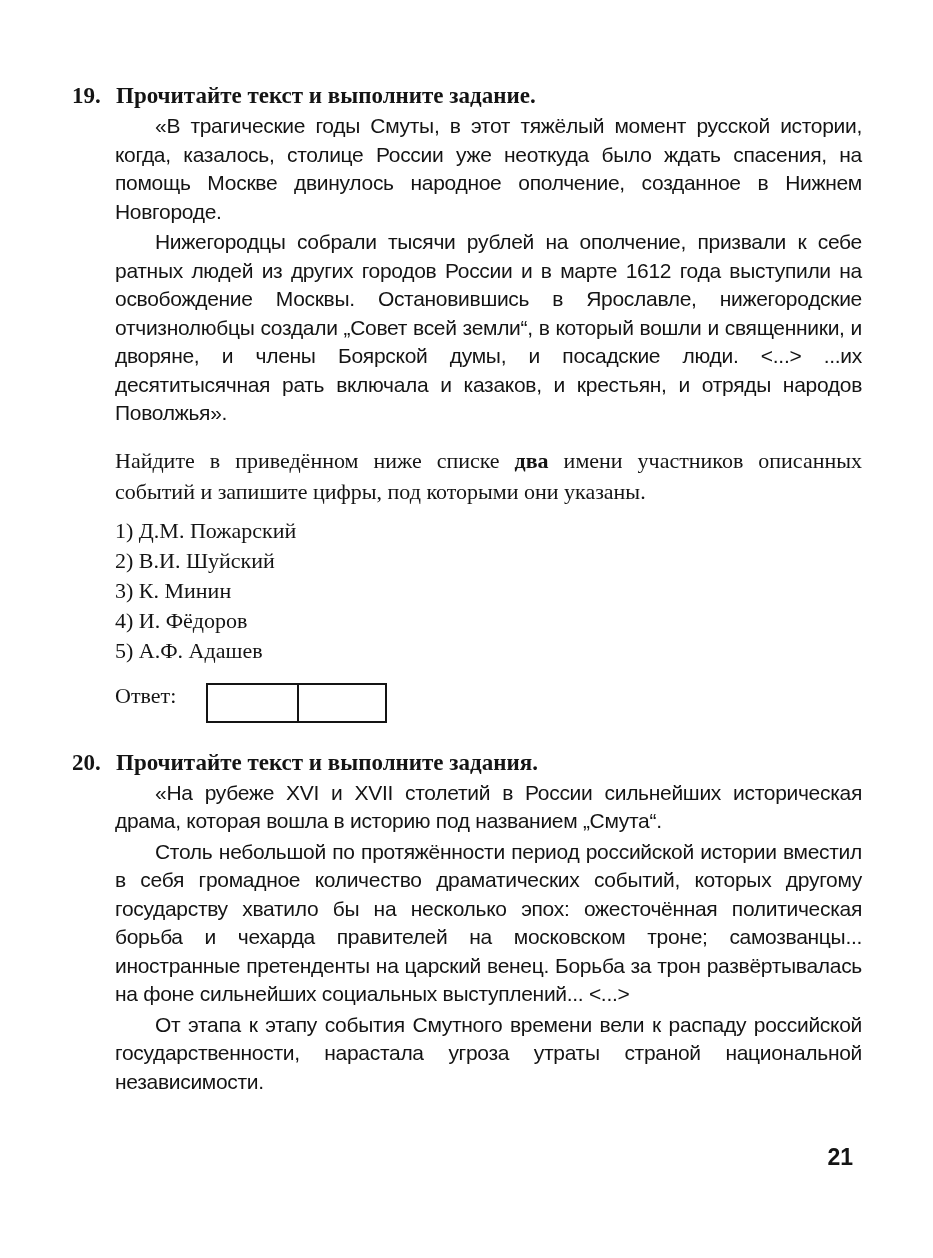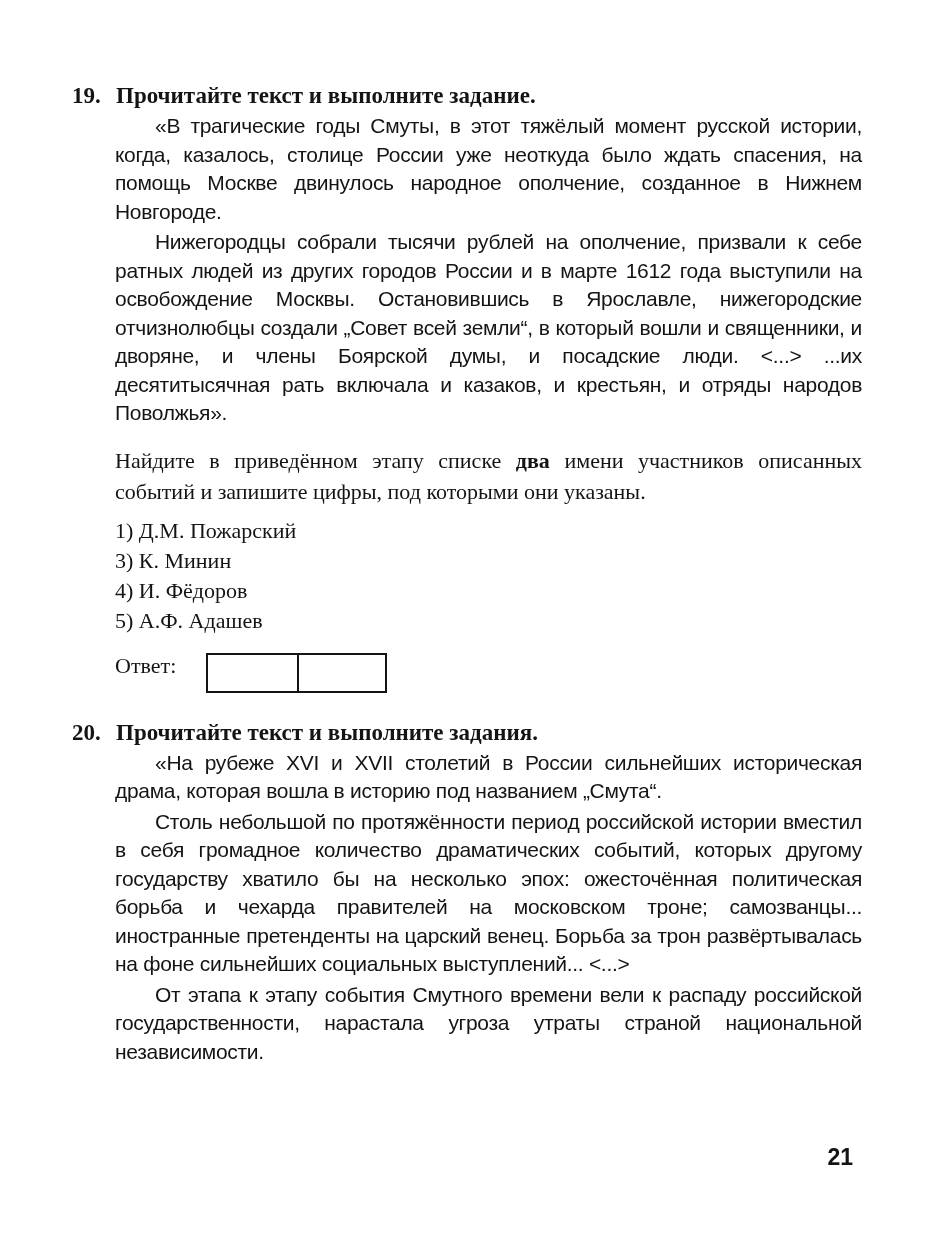--- a/index.html
+++ b/index.html
@@ -83,23 +83,24 @@
 <div class="page">
 
   <section class="task">
     <div class="task-header">
       <span class="task-number">19.</span>
       <span class="task-title">Прочитайте текст и выполните задание.</span>
     </div>
     <div class="task-body">
       <p class="quote-p">«В трагические годы Смуты, в этот тяжёлый момент русской истории, когда, казалось, столице России уже неоткуда было ждать спасения, на помощь Москве двинулось народное ополчение, созданное в Нижнем Новгороде.</p>
       <p class="quote-p">Нижегородцы собрали тысячи рублей на ополчение, призвали к себе ратных людей из других городов России и в марте 1612 года выступили на освобождение Москвы. Остановившись в Ярославле, нижегородские отчизнолюбцы создали „Совет всей земли“, в который вошли и священники, и дворяне, и члены Боярской думы, и посадские люди. &lt;...&gt; ...их десятитысячная рать включала и казаков, и крестьян, и отряды народов Поволжья».</p>
-      <p class="serif-p"><span>Найдите в приведённом этапу списке </span><b>два</b><span> имени участников описанных событий и запишите цифры, под которыми они указаны.</span></p>
+      <p class="serif-p"><span>Найдите в приведённом ниже списке </span><b>два</b><span> имени участников описанных событий и запишите цифры, под которыми они указаны.</span></p>
       <ul class="options">
         <li>1) Д.М. Пожарский</li>
+        <li>2) В.И. Шуйский</li>
         <li>3) К. Минин</li>
         <li>4) И. Фёдоров</li>
         <li>5) А.Ф. Адашев</li>
       </ul>
       <div class="answer-row">
         <span class="answer-label">Ответ:</span>
         <div class="answer-box">
           <div class="answer-cell"></div>
           <div class="answer-cell"></div>
         </div>

